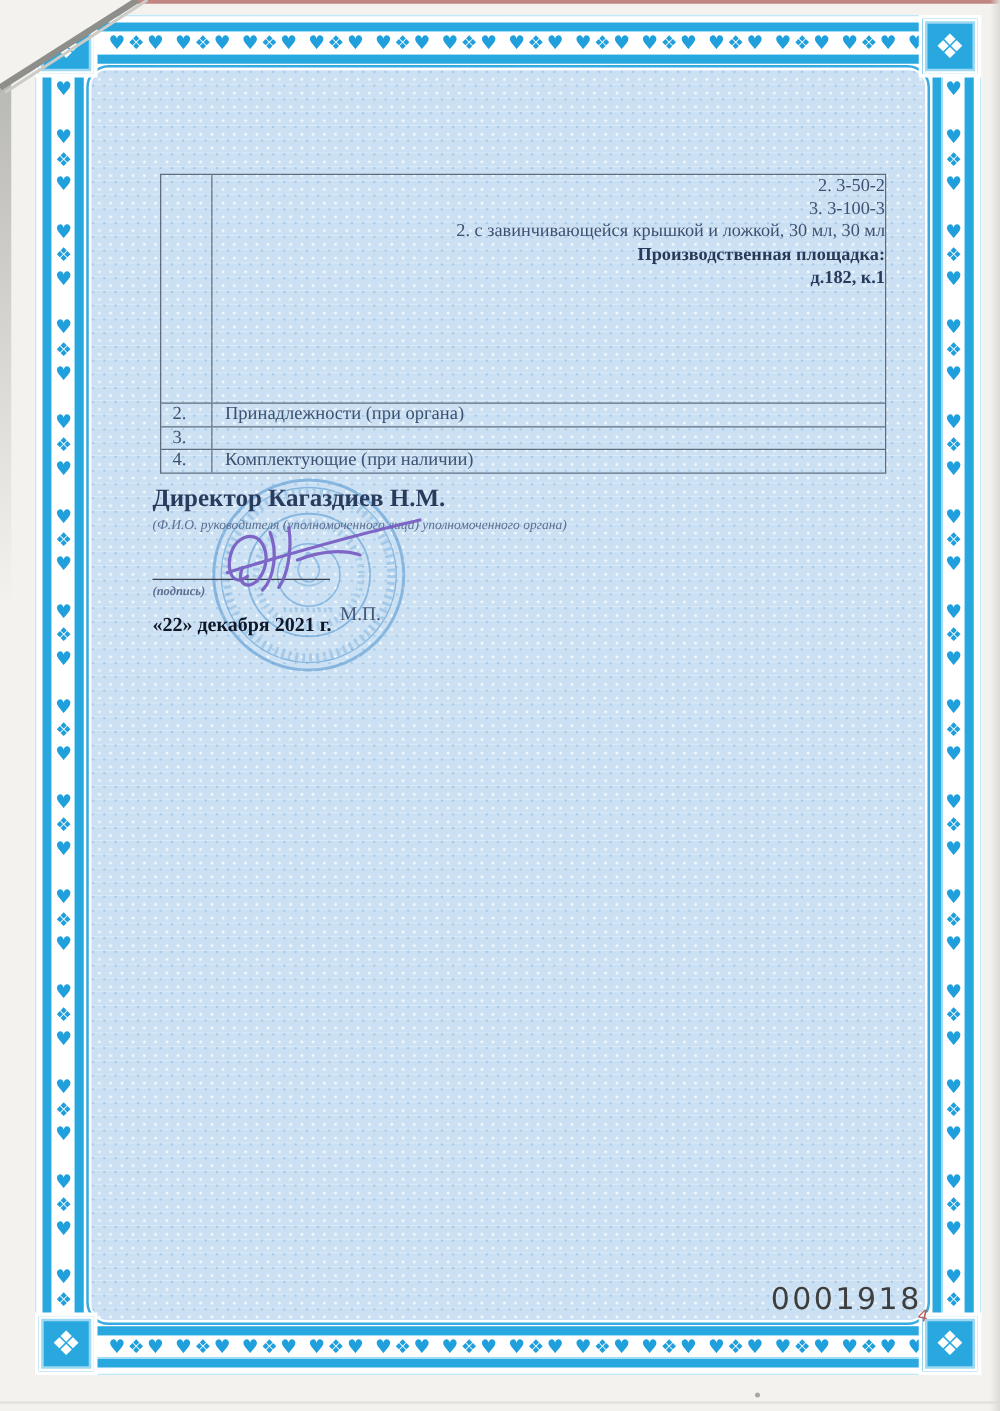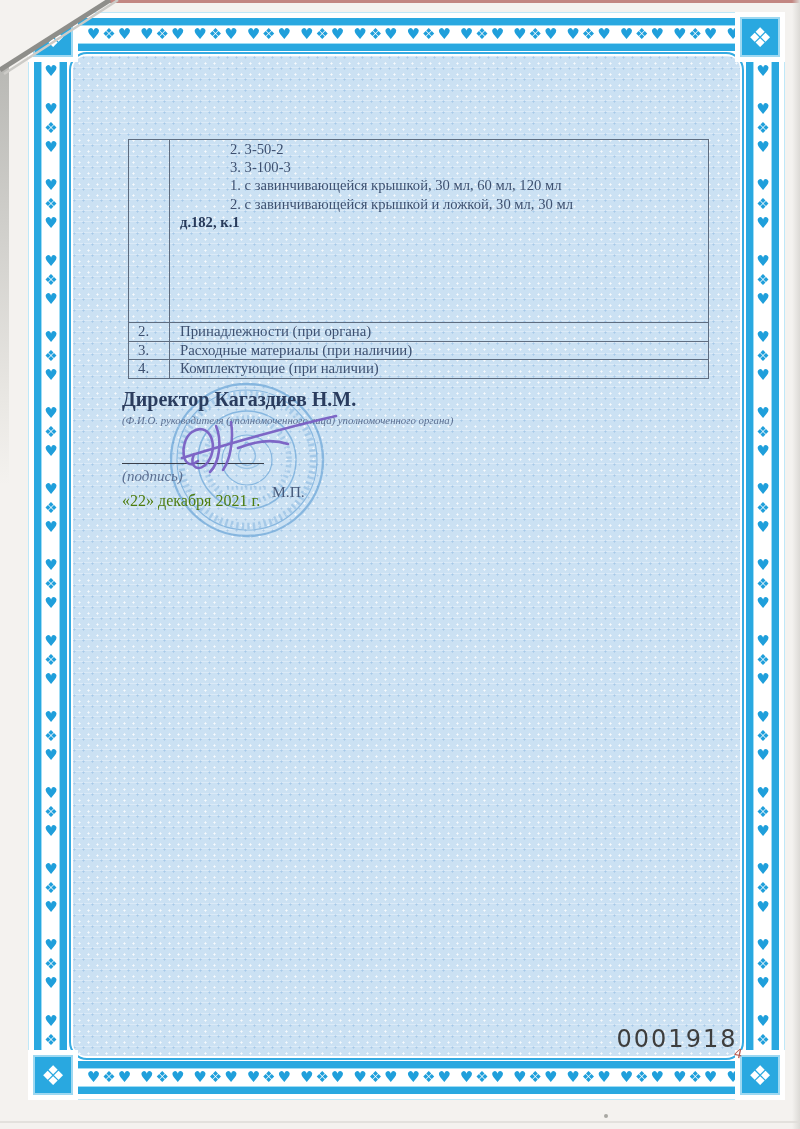--- a/index.html
+++ b/index.html
@@ -51,33 +51,33 @@
 
   
   .doc-table{position:absolute;left:128px;top:139px;width:579px;z-index:5;
       border:1px solid #5f6d80;color:#3d5070;font-size:14.6px;}
   .trow{display:grid;grid-template-columns:41px 1fr;border-top:1px solid #5f6d80;}
   .trow:first-child{border-top:none;}
   .trow-main{height:182px;}
   .trow-small{height:17.5px;line-height:17px;font-size:14.8px;}
   .tnum{border-right:1px solid #5f6d80;padding-left:9px;}
   .tcell{padding-left:10px;overflow:hidden;}
-  .ln{height:18.2px;line-height:18.2px;white-space:nowrap;}
+  .ln{height:18.2px;line-height:18.2px;white-space:nowrap;text-align:right;}
   .ind1{padding-left:22px;} .ind2{padding-left:50px;}
   .b{font-weight:bold;color:#283a5a;}
 
   
   .director{position:absolute;left:122px;top:388px;z-index:5;font-weight:bold;font-size:20px;color:#2a3c5e;}
   .caption{position:absolute;left:122px;top:414px;z-index:5;font-style:italic;font-size:10.8px;color:#5b6e90;}
   .stamp{position:absolute;left:167px;top:380px;z-index:4;opacity:.55;}
   .sig{position:absolute;left:168px;top:406px;z-index:6;}
   .sig-line{position:absolute;left:122px;top:463px;width:142px;border-bottom:1.6px solid #3a3f4a;z-index:5;}
   .mp{position:absolute;left:272px;top:451px;z-index:5;font-size:15.5px;color:#45587a;margin-top:32px;}
-  .podpis{position:absolute;left:122px;top:468px;z-index:5;font-style:italic;font-size:15px;color:#5b6e90;}
-  .dateline{position:absolute;left:122px;top:492px;z-index:5;font-weight:normal;font-size:16px;color:#4d7c0f;}
+  .podpis{position:absolute;left:122px;top:468px;z-index:5;font-style:italic;font-size:10px;color:#5b6e90;font-weight:bold;}
+  .dateline{position:absolute;left:122px;top:492px;z-index:5;font-weight:bold;font-size:16px;color:#0f172a;}
 
   .serial{position:absolute;left:612px;top:1025px;width:130px;z-index:5;text-align:center;
       font-family:"DejaVu Sans",sans-serif;font-size:24px;letter-spacing:2px;color:#3e3e3e;}
   .tick{position:absolute;left:734px;top:1046px;z-index:6;color:#b65a50;font-size:13px;
       font-family:"DejaVu Sans",sans-serif;transform:rotate(12deg);}
 </style>
 </head>
 <body>
 
 <div class="scan">
@@ -110,32 +110,31 @@
     <div class="inner-line"></div>
     <div class="interior"></div>
   </div>
 
   <div class="doc-table">
     <div class="trow trow-main">
       <div class="tnum"></div>
       <div class="tcell">
         <div class="ln ind2">2. 3-50-2</div>
         <div class="ln ind2">3. 3-100-3</div>
-        <div class="ln ind2">1. с завинчивающейся крышкой, 30 мл, 60 мл, 120 мл</div>
         <div class="ln ind2">2. с завинчивающейся крышкой и ложкой, 30 мл, 30 мл</div>
+        <div class="ln b">Производственная площадка:</div>
         <div class="ln b">д.182, к.1</div>
       </div>
     </div>
     <div class="trow trow-small">
       <div class="tnum">2.</div>
       <div class="tcell">Принадлежности (при органа)</div>
     </div>
     <div class="trow trow-small">
       <div class="tnum">3.</div>
-      <div class="tcell">Расходные материалы (при наличии)</div>
     </div>
     <div class="trow trow-small">
       <div class="tnum">4.</div>
       <div class="tcell">Комплектующие (при наличии)</div>
     </div>
   </div>
 
   <div class="director">Директор Кагаздиев Н.М.</div>
   <div class="caption">(Ф.И.О. руководителя (уполномоченного лица) уполномоченного органа)</div>
 

